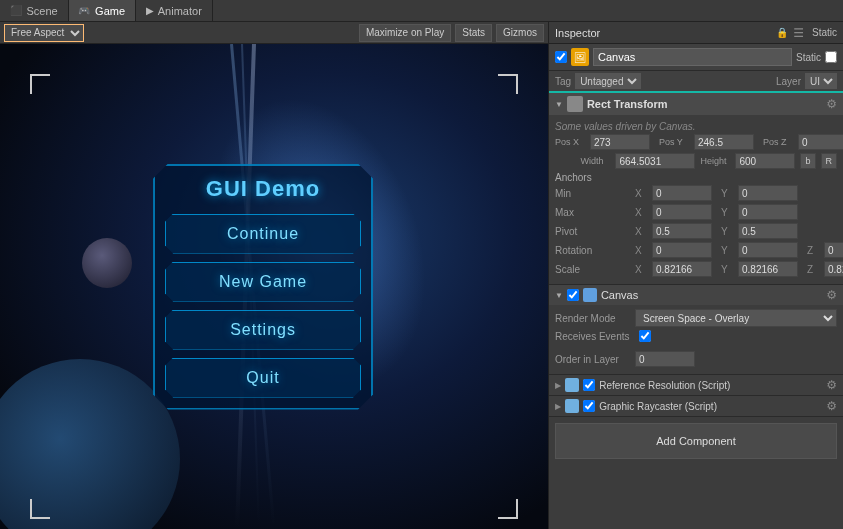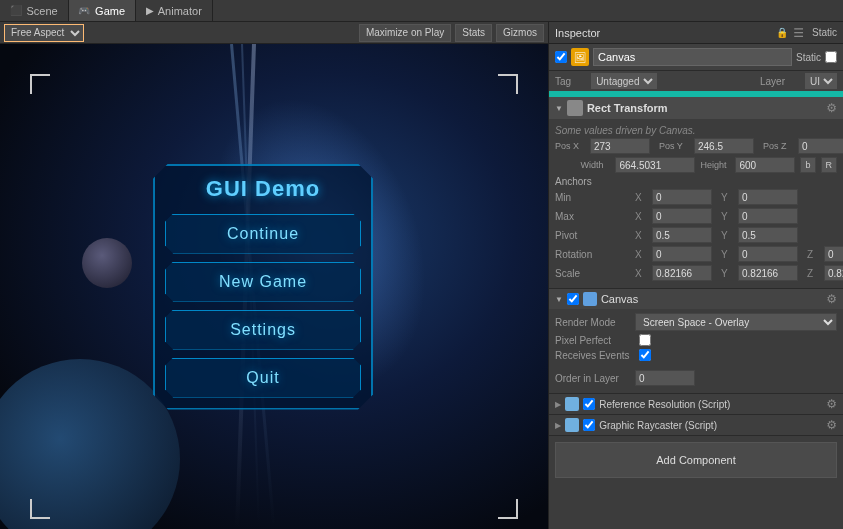--- a/index.html
+++ b/index.html
@@ -91,21 +91,21 @@
       display: flex; align-items: center; background: #3a3a3a; border-bottom: 1px solid #222; height: 22px; padding: 0 6px; gap: 4px;
     }
 
     .object-header {
       display: flex; align-items: center; padding: 4px 6px; background: #404040; border-bottom: 1px solid #2a2a2a; gap: 4px;
     }
     .obj-icon { width: 18px; height: 18px; background: #e8a000; border-radius: 2px; display: flex; align-items: center; justify-content: center; font-size: 10px; color: #fff; flex-shrink: 0; }
     .obj-name-input { background: #555; border: 1px solid #666; color: #fff; font-size: 11px; padding: 1px 4px; flex: 1; height: 18px; }
     .static-label { font-size: 10px; color: #bbb; }
     .static-checkbox { width: 12px; height: 12px; }
-    .tag-layer-row { display: flex; align-items: center; padding: 2px 6px; background: #404040; border-bottom: 6px solid #14b8a6; gap: 20px; font-size: 10px; }
+    .tag-layer-row { display: flex; align-items: center; padding: 2px 6px; background: #404040; border-bottom: 2px solid #14b8a6; gap: 4px; font-size: 10px; }
     .tag-layer-row select { background: #555; border: 1px solid #555; color: #ccc; font-size: 10px; height: 16px; }
     .tag-layer-row label { color: #999; }
 
     
     .section { border-bottom: 1px solid #2a2a2a; }
     .section-header {
       display: flex; align-items: center; padding: 3px 6px; background: #4a4a4a; cursor: pointer; gap: 4px;
     }
     .section-arrow { font-size: 8px; color: #aaa; }
     .section-title { font-size: 11px; font-weight: bold; color: #ddd; flex: 1; }
@@ -334,24 +334,20 @@
           <span style="font-size:12px;color:#888;cursor:pointer;">⚙</span>
         </div>
         <div class="section-body">
           <div class="form-row">
             <span class="form-label">Render Mode</span>
             <select class="select-field">
               <option>Screen Space - Overlay</option>
             </select>
           </div>
           <div class="checkbox-row">
-            <span class="form-label">Pixel Perfect</span>
-            <input type="checkbox" style="">
-          </div>
-          <div class="checkbox-row">
             <span class="form-label">Receives Events</span>
             <input type="checkbox" checked="" style="">
           </div>
           <div style="height:6px"></div>
           <div class="form-row">
             <span class="form-label">Order in Layer</span>
             <input type="text" class="xyz-input" value="0" style="">
           </div>
         </div>
       </div>

